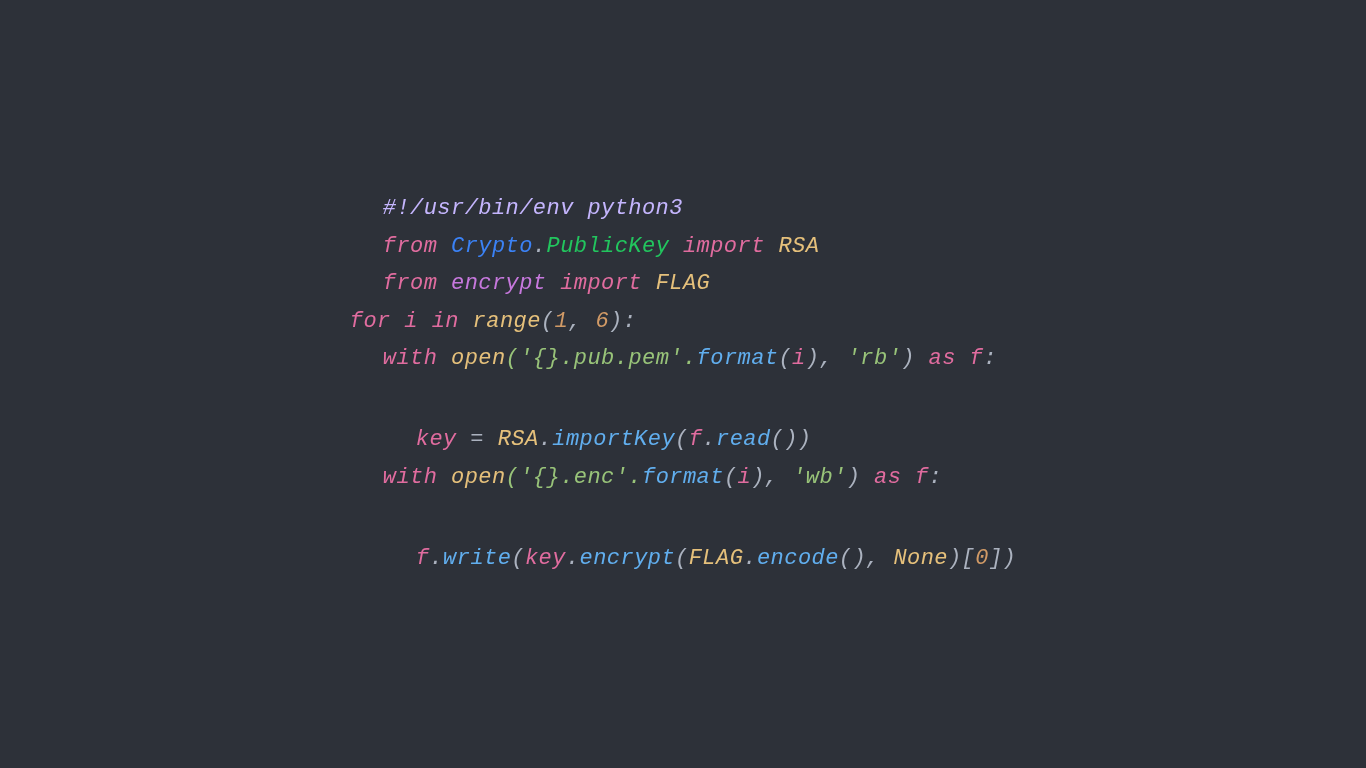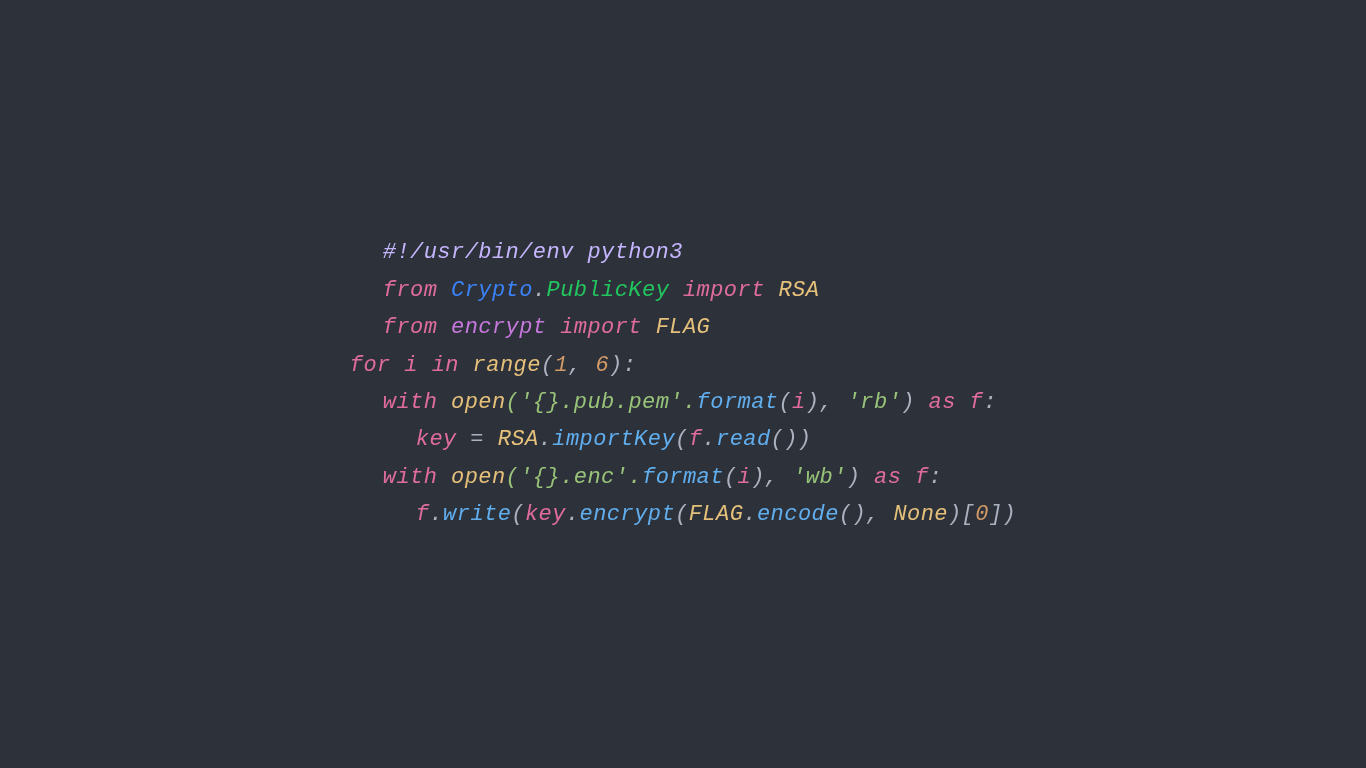--- a/index.html
+++ b/index.html
@@ -32,20 +32,21 @@
       display: block;
       white-space: pre;
     }
 
     .indent-1 {
       padding-left: 1.5em;
     }
 
     .indent-2 {
       padding-left: 3em;
+      margin-top: 44px;
     }   
   </style>
 </head>
 <body>
 
 <div class="code-container">
 <span class="code-line indent-1"><span style="color: #c4b5fd;">#!/usr/bin/env python3</span></span>
     <span class="code-line indent-1"><span style="color: rgb(224, 108, 159);">from </span><span style="color: #3b82f6;">Crypto</span><span style="color: rgb(171, 178, 191);">.</span><span style="color: #22c55e;">PublicKey</span><span style="color: rgb(224, 108, 159);"> import </span><span style="color: rgb(229, 192, 123);">RSA</span></span>
     <span class="code-line indent-1"><span style="color: rgb(224, 108, 159);">from </span><span style="color: rgb(198, 120, 221);">encrypt</span><span style="color: rgb(224, 108, 159);"> import </span><span style="color: rgb(229, 192, 123);">FLAG</span></span>
     <span class="code-line "><span style="color: rgb(171, 178, 191);"></span></span>

